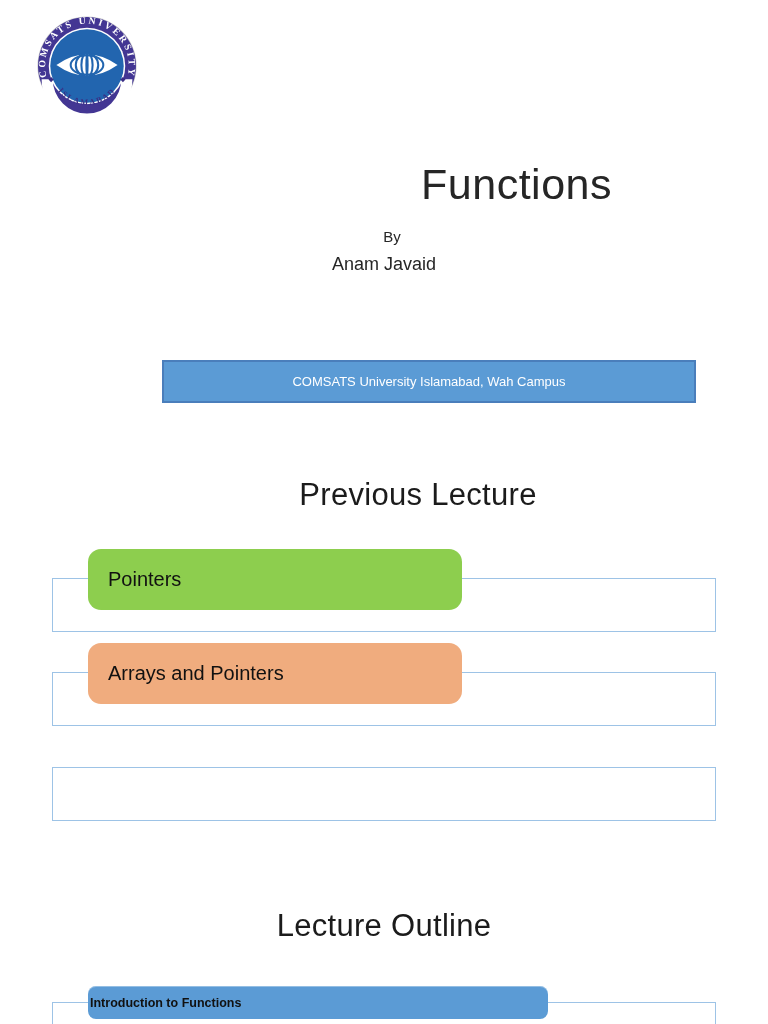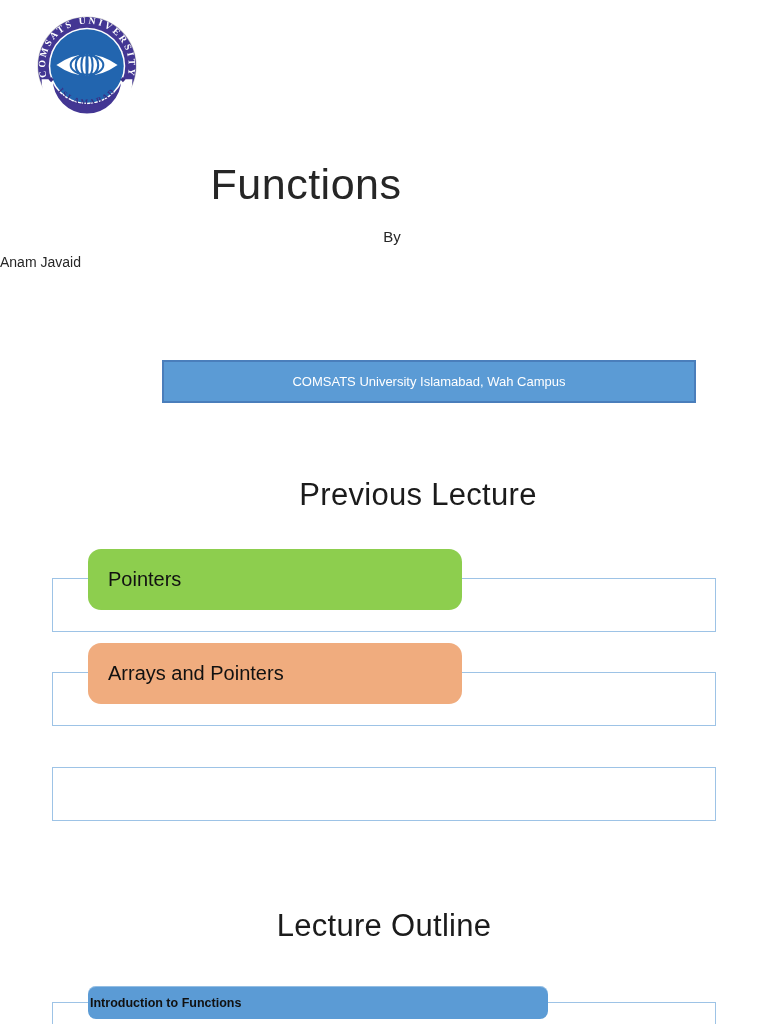--- a/index.html
+++ b/index.html
@@ -26,30 +26,30 @@
   .logo-band-text {
     font-family: "Liberation Serif", serif;
     font-weight: bold;
     font-size: 8px;
     letter-spacing: 1.8px;
   }
 
   
   .main-title {
     position: absolute; top: 160px; left: 0; width: 612px;
-    text-align: center; font-size: 43px; font-weight: 300;
+    text-align: right; font-size: 43px; font-weight: 300;
     color: #262626; letter-spacing: 0.5px;
   }
   .byline {
     position: absolute; top: 228px; left: 0; width: 764px;
     text-align: center; font-size: 15px; color: #262626; margin-left: 10px;
   }
   .author {
     position: absolute; top: 254px; left: 0; width: 768px;
-    font-size: 14px; color: #262626;
+    text-align: center; font-size: 18px; color: #262626;
   }
   .campus-banner {
     position: absolute; left: 162px; top: 360px; width: 534px; height: 43px;
     box-sizing: border-box; border: 2px solid #4a7ebb;
     display: flex; align-items: center; justify-content: center;
     font-size: 13px;
   }
 
   
   .section-heading {

